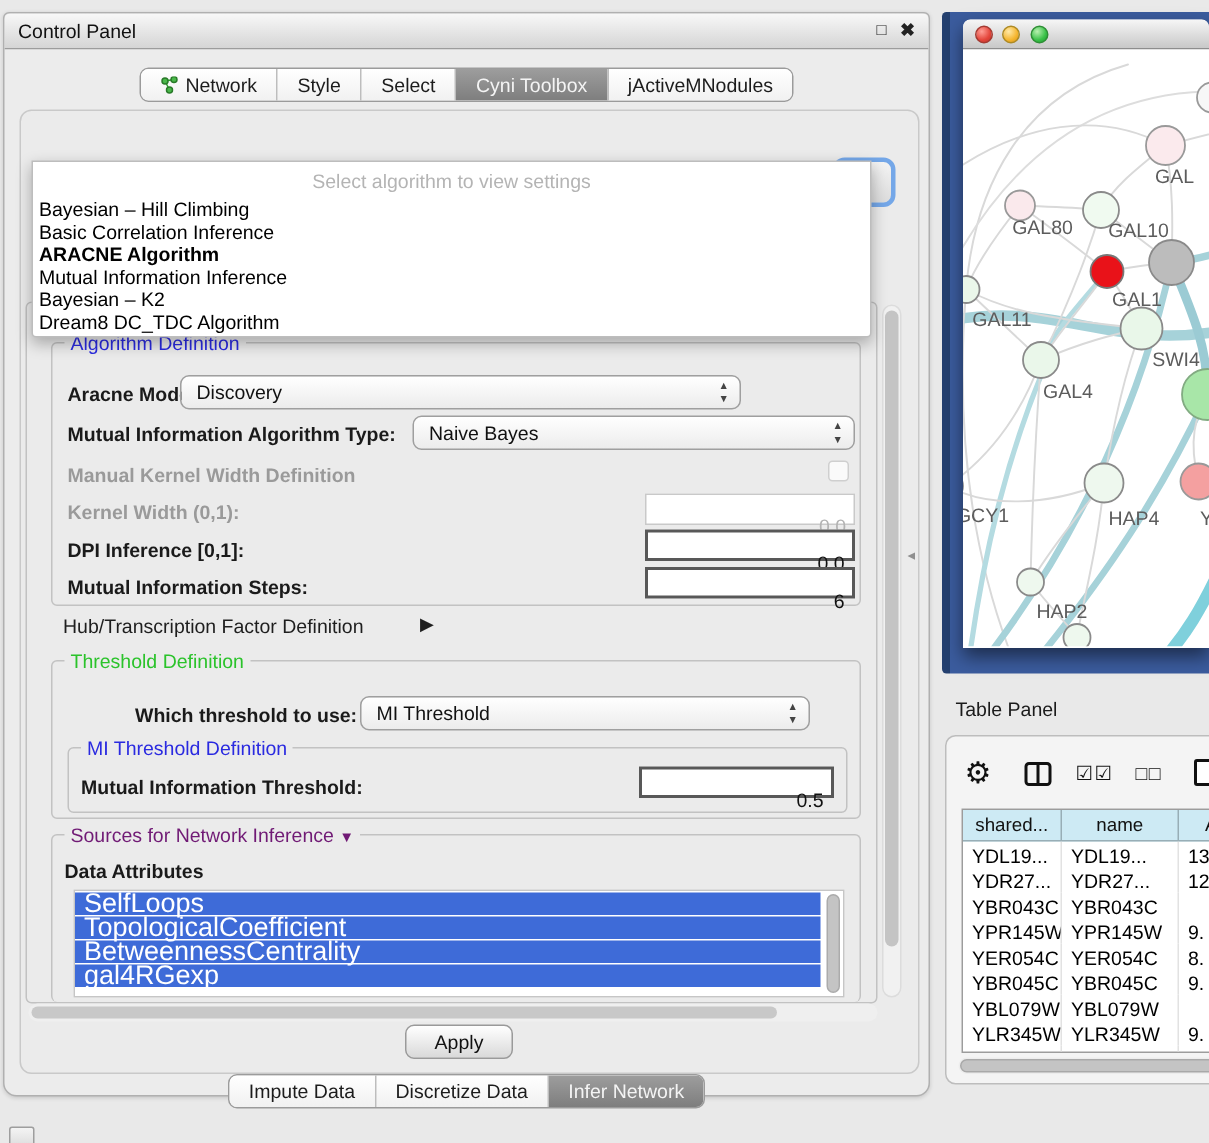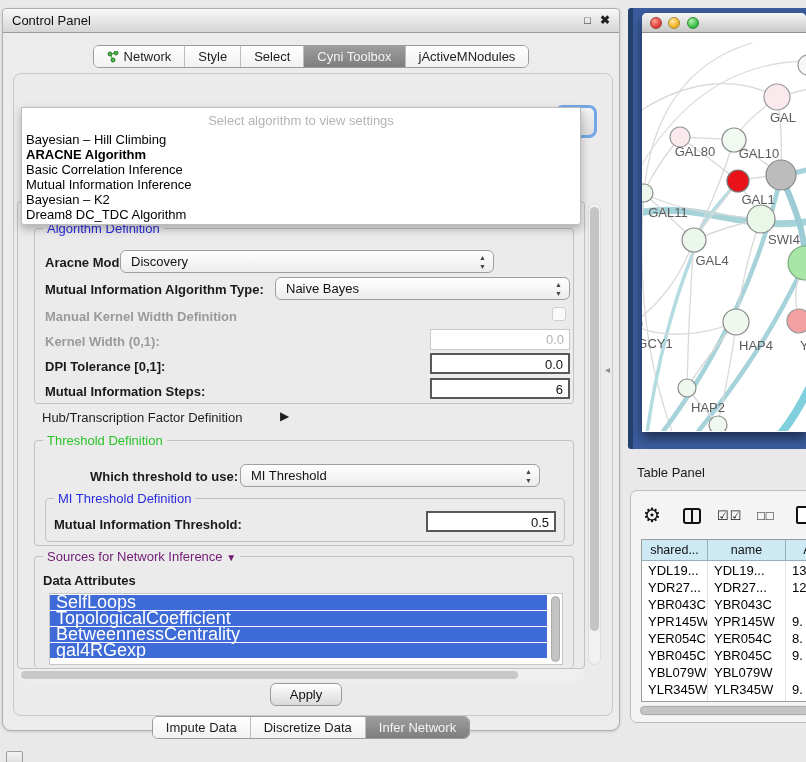--- a/index.html
+++ b/index.html
@@ -56,21 +56,21 @@
   .lbl.plain { font-weight:normal; color:#1e1e1e; }
   .blue { color:#2a2ae0 !important; }
   .green { color:#2bc32b !important; }
 
   .combo { position:absolute; height:23px; border:1px solid #9f9f9f; border-radius:6px;
     background:linear-gradient(#ffffff,#ececec); font-size:13px; color:#111;
     display:flex; align-items:center; padding-left:10px; }
   .combo .arrows { position:absolute; right:7px; top:2px; display:flex; flex-direction:column; line-height:9px;
     font-size:9px; color:#444; }
   .field { position:absolute; height:21px; background:#fff; font-size:13px; color:#111;
-    text-align:right; padding:2px 5px 0 0; border:2px solid #585858; }
+    text-align:right; padding:13px 5px 0 0; border:2px solid #585858; }
   .field.dis { border:1px solid #c9c9c9; color:#b3b3b3; }
   .checkbox { position:absolute; width:14px; height:14px; border:1px solid #cfcfcf; border-radius:3px; background:#fafafa; }
 
   
   #attr-list { position:absolute; left:14px; top:36px; width:514px; height:72px;
     background:#fff; border:1px solid #c6c6c6; overflow:hidden; }
   .attr-item { height:15.5px; width:calc(100% - 15px); background:#3e6bd8; color:#fff;
     font-size:18px; line-height:15.5px; padding-left:6px; margin-top:0.5px; white-space:nowrap; }
   #attr-vsb { position:absolute; right:2px; top:2px; width:9px; bottom:2px;
     background:#c4c4c4; border-radius:5px; border:1px solid #ababab; }
@@ -175,22 +175,22 @@
     </div>
 
     <div id="cp-content"></div>
     <div id="ghost-combo"></div>
     <div id="ghost-focus"></div>
 
     <div id="algo-dd">
       <div class="prompt">Select algorithm to view settings</div>
       <div id="dd-items">
           <div class="dd-item">Bayesian – Hill Climbing</div>
+          <div class="dd-item">Basic Correlation Inference</div>
           <div class="dd-item bold">ARACNE Algorithm</div>
-          <div class="dd-item">Basic Correlation Inference</div>
           <div class="dd-item">Mutual Information Inference</div>
           <div class="dd-item">Bayesian – K2</div>
           <div class="dd-item">Dream8 DC_TDC Algorithm</div>
         </div>
     </div>
 
     <div class="groupbox" id="settings-group">
       <span class="legend">Cyni Algorithm Settings</span>
 
       <div class="groupbox" style="left:16px; top:26px; width:540px; height:176px;">
@@ -213,21 +213,21 @@
               <span style="font-size:7px;">▼</span>
             </span>
         </div>
 
         <span class="lbl dis" style="left:10px; top:80px;">Manual Kernel Width Definition</span>
         <div class="checkbox" style="left:517px; top:78px;"></div>
 
         <span class="lbl dis" style="left:10px; top:105px;">Kernel Width (0,1):</span>
         <div class="field dis" style="left:395px; top:100px; width:140px;">0.0</div>
 
-        <span class="lbl" style="left:10px; top:130px;">DPI Tolerance [0,1]:</span>
+        <span class="lbl" style="left:10px; top:130px;">DPI Inference [0,1]:</span>
         <div class="field" style="left:395px; top:124px; width:140px;">0.0</div>
 
         <span class="lbl" style="left:10px; top:155px;">Mutual Information Steps:</span>
         <div class="field" style="left:395px; top:149px; width:140px;">6</div>
       </div>
 
       <span class="lbl plain" style="left:24px; top:208px; font-size:13px;">Hub/Transcription Factor Definition</span>
       <span class="lbl plain" style="left:262px; top:207px; font-size:12px;">▶</span>
 
       <div class="groupbox" style="left:16px; top:238px; width:540px; height:106px;">

